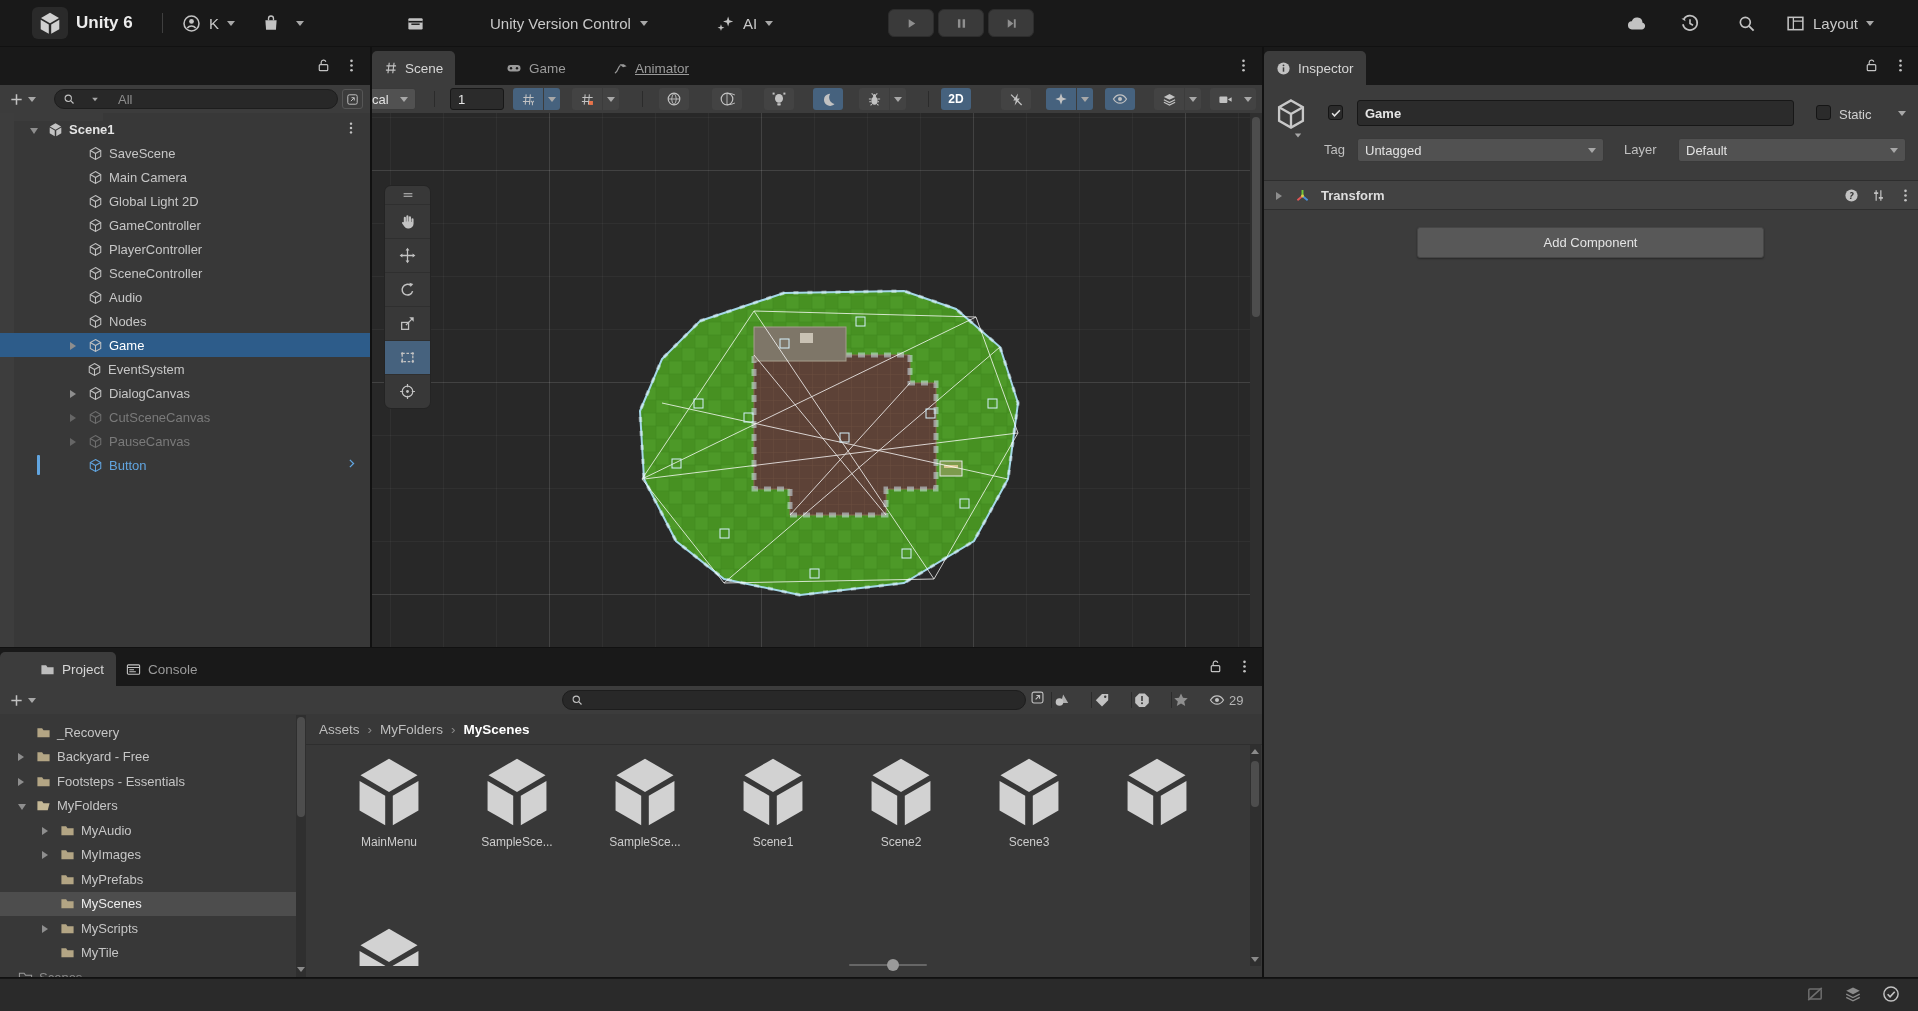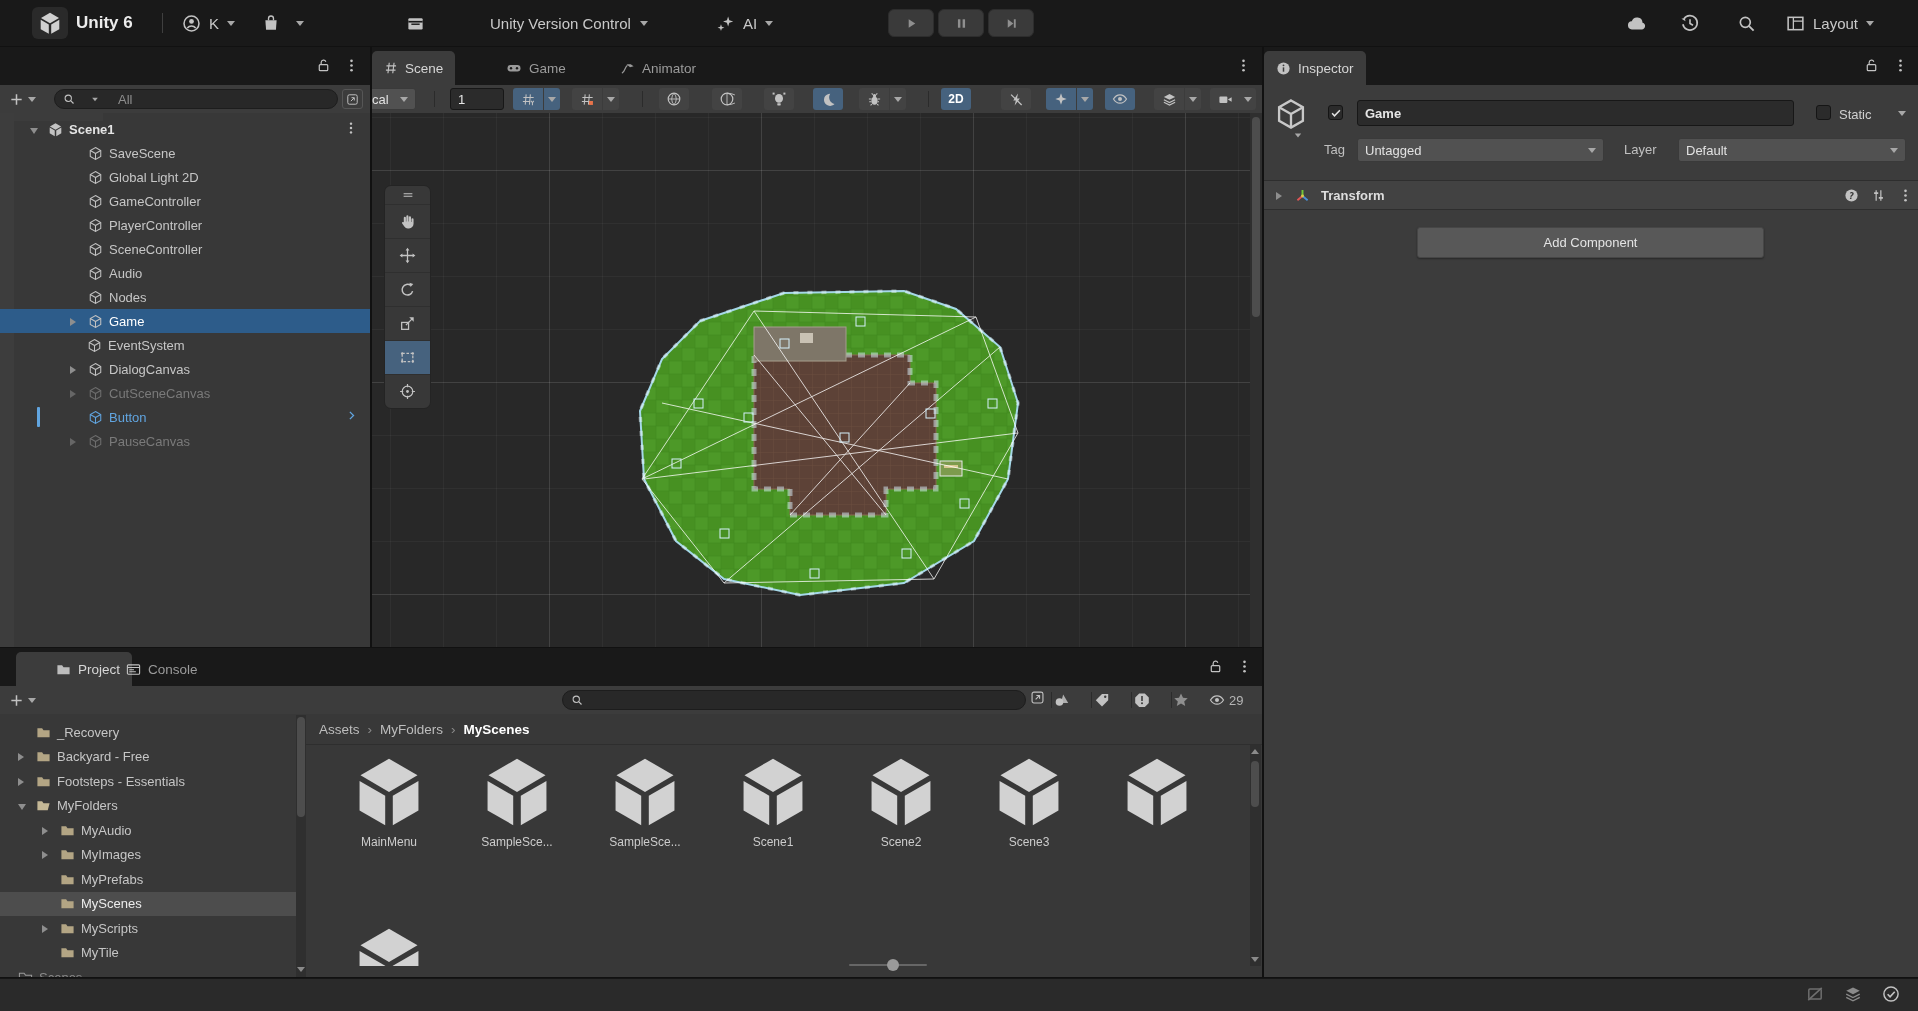--- a/index.html
+++ b/index.html
@@ -299,20 +299,30 @@
           <span class="hlabel">SaveScene</span>
         </div>
         <div class="hrow" style="padding-left: 70px;">
           <span class="fold"></span>
           <i class="ic">
             <svg viewBox="0 0 16 16" width="15" height="15">
               <path stroke="currentColor" fill="none" stroke-width="1.1" d="M8 1.6 13.6 4.8v6.4L8 14.4 2.4 11.2V4.8z"></path>
               <path stroke="currentColor" fill="none" stroke-width="1.1" d="M8 8v6.4M8 8 2.4 4.8M8 8l5.6-3.2"></path>
             </svg>
           </i>
+          <span class="hlabel">Main Camera</span>
+        </div>
+        <div class="hrow" style="padding-left: 70px;">
+          <span class="fold"></span>
+          <i class="ic">
+            <svg viewBox="0 0 16 16" width="15" height="15">
+              <path stroke="currentColor" fill="none" stroke-width="1.1" d="M8 1.6 13.6 4.8v6.4L8 14.4 2.4 11.2V4.8z"></path>
+              <path stroke="currentColor" fill="none" stroke-width="1.1" d="M8 8v6.4M8 8 2.4 4.8M8 8l5.6-3.2"></path>
+            </svg>
+          </i>
           <span class="hlabel">Global Light 2D</span>
         </div>
         <div class="hrow" style="padding-left: 70px;">
           <span class="fold"></span>
           <i class="ic">
             <svg viewBox="0 0 16 16" width="15" height="15">
               <path stroke="currentColor" fill="none" stroke-width="1.1" d="M8 1.6 13.6 4.8v6.4L8 14.4 2.4 11.2V4.8z"></path>
               <path stroke="currentColor" fill="none" stroke-width="1.1" d="M8 8v6.4M8 8 2.4 4.8M8 8l5.6-3.2"></path>
             </svg>
           </i>
@@ -390,46 +400,46 @@
         </div>
         <div class="hrow dis" style="padding-left: 70px;">
           <span class="fold closed"></span>
           <i class="ic">
             <svg viewBox="0 0 16 16" width="15" height="15">
               <path stroke="currentColor" fill="none" stroke-width="1.1" d="M8 1.6 13.6 4.8v6.4L8 14.4 2.4 11.2V4.8z"></path>
               <path stroke="currentColor" fill="none" stroke-width="1.1" d="M8 8v6.4M8 8 2.4 4.8M8 8l5.6-3.2"></path>
             </svg>
           </i>
           <span class="hlabel">CutSceneCanvas</span>
+        </div>
+        <div class="hrow dis" style="padding-left: 70px;">
+          <span class="fold closed"></span>
+          <i class="ic">
+            <svg viewBox="0 0 16 16" width="15" height="15">
+              <path stroke="currentColor" fill="none" stroke-width="1.1" d="M8 1.6 13.6 4.8v6.4L8 14.4 2.4 11.2V4.8z"></path>
+              <path stroke="currentColor" fill="none" stroke-width="1.1" d="M8 8v6.4M8 8 2.4 4.8M8 8l5.6-3.2"></path>
+            </svg>
+          </i>
+          <span class="hlabel">PauseCanvas</span>
         </div>
         <div class="hrow prefab" style="padding-left: 70px;">
           <span class="fold"></span>
           <i class="ic">
             <svg viewBox="0 0 16 16" width="15" height="15">
               <path stroke="currentColor" fill="none" stroke-width="1.1" d="M8 1.6 13.6 4.8v6.4L8 14.4 2.4 11.2V4.8z"></path>
               <path stroke="currentColor" fill="none" stroke-width="1.1" d="M8 8v6.4M8 8 2.4 4.8M8 8l5.6-3.2"></path>
             </svg>
           </i>
           <span class="hlabel">Button</span>
           <i class="ic rowright">
             <svg viewBox="0 0 16 16" width="13" height="13">
               <path d="M6 3.5 10.5 8 6 12.5" stroke="currentColor" fill="none" stroke-width="1.6"></path>
             </svg>
           </i>
           <span class="bluebar"></span>
-        </div>
-        <div class="hrow dis" style="padding-left: 70px;">
-          <span class="fold closed"></span>
-          <i class="ic">
-            <svg viewBox="0 0 16 16" width="15" height="15">
-              <path stroke="currentColor" fill="none" stroke-width="1.1" d="M8 1.6 13.6 4.8v6.4L8 14.4 2.4 11.2V4.8z"></path>
-              <path stroke="currentColor" fill="none" stroke-width="1.1" d="M8 8v6.4M8 8 2.4 4.8M8 8l5.6-3.2"></path>
-            </svg>
-          </i>
-          <span class="hlabel">PauseCanvas</span>
         </div>
       </div>
   </section>
 
   <section class="panel" id="scene" style="left:372px;top:47px;width:890px;height:600px;">
     <div class="tabbar">
       <div class="tab active" style="left:0;">
         <i class="ic">
             <svg viewBox="0 0 16 16" width="14" height="14">
               <path d="M6 2 4.5 14M11.5 2 10 14M2.8 5.5h11M2.2 10.5h11" stroke="currentColor" fill="none" stroke-width="1.3"></path>
@@ -440,21 +450,21 @@
       <div class="tab" style="left:122px;">
         <i class="ic" style="color:#9a9a9a;">
             <svg viewBox="0 0 16 16" width="16" height="16">
               <rect x="1.5" y="5" width="13" height="6.5" rx="3.2" fill="currentColor"></rect>
               <circle cx="5" cy="8.2" r="1.2" fill="#191919"></circle>
               <circle cx="11" cy="8.2" r="1.2" fill="#191919"></circle>
             </svg>
           </i>
         <span>Game</span>
       </div>
-      <div class="tab" style="left:236px;">
+      <div class="tab" style="left:229px;text-decoration:underline;">
         <i class="ic" style="color:#9a9a9a;">
             <svg viewBox="0 0 16 16" width="15" height="15">
               <path d="M2 13c3.5-1 3-7 6-8.5" stroke="currentColor" fill="none" stroke-width="1.3"></path>
               <path fill="currentColor" d="M7 3.5h4.5l3 2-3.8 1.2z"></path>
             </svg>
           </i>
         <span>Animator</span>
       </div>
       <i class="ic abs" style="left:864px;top:11px;">
           <svg viewBox="0 0 16 16" width="15" height="15">
@@ -797,21 +807,21 @@
         </i>
     </div>
 
     <div id="addcomp">
       <span>Add Component</span>
     </div>
   </section>
 
   <section class="panel" id="proj" style="left:0;top:648px;width:1262px;height:329px;">
     <div class="tabbar">
-      <div class="tab active" style="left:16px;padding-left:40px;">
+      <div class="tab active" style="left:0;padding-left:40px;">
         <i class="ic" style="color:#bdbdbd;">
             <svg viewBox="0 0 16 16" width="15" height="15">
               <path fill="currentColor" d="M1.5 3.5h5L8 5.5h6.5V13h-13z"></path>
             </svg>
           </i>
         <span>Project</span>
       </div>
       <div class="tab" style="left:114px;">
         <i class="ic">
             <svg viewBox="0 0 16 16" width="15" height="15">

